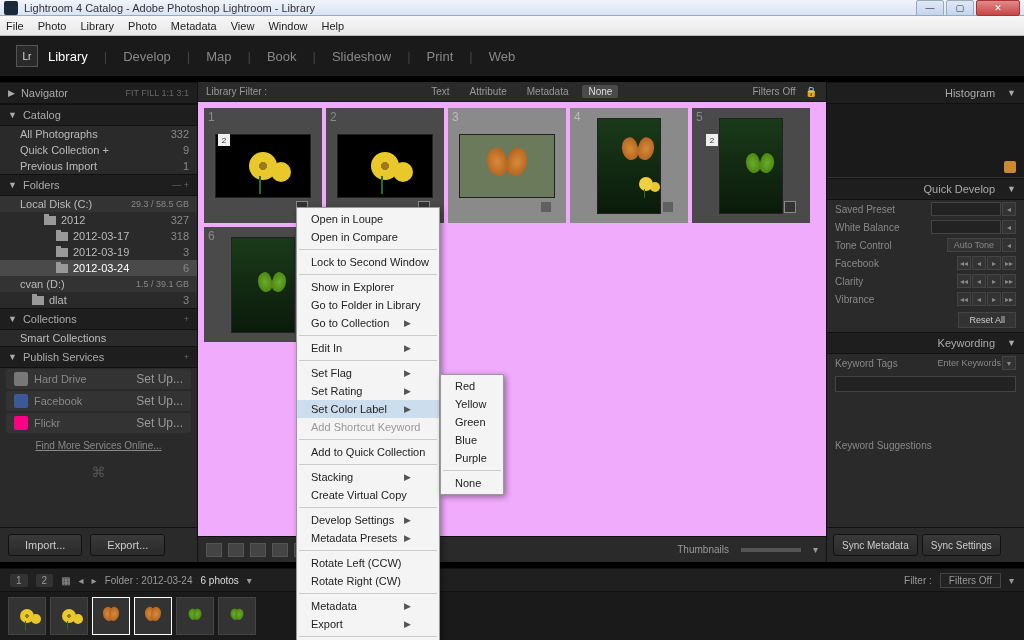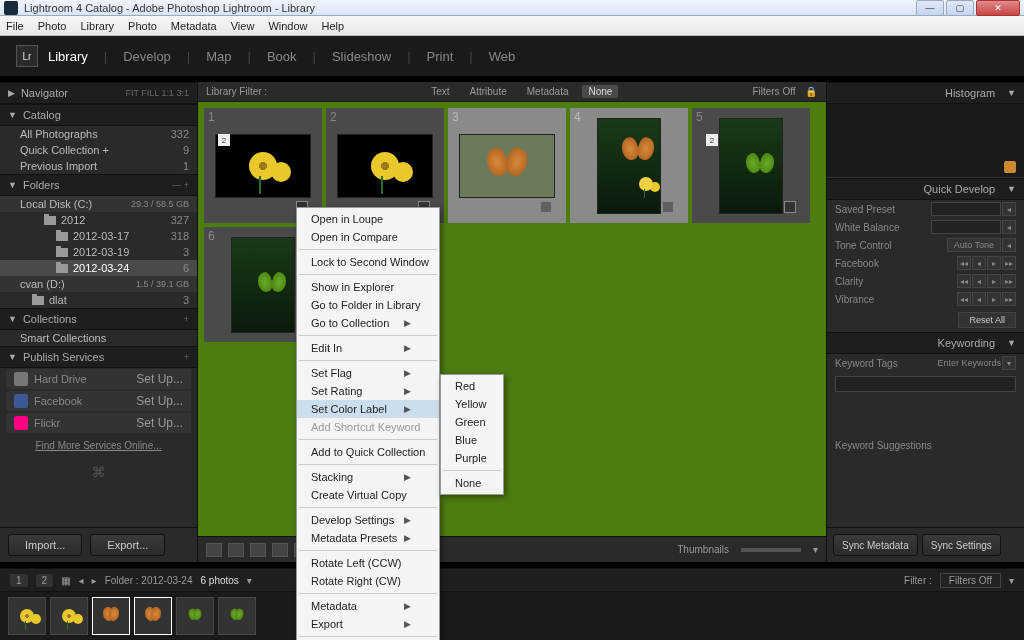--- a/index.html
+++ b/index.html
@@ -27,21 +27,21 @@
 .modules { display: flex; gap: 16px; font-size: 13px; color: #888; }
 .modules span { cursor: pointer; }
 .modules .sep { color: #444; }
 .modules .active { color: #fff; }
 
 
 .workspace { position: absolute; top: 82px; bottom: 78px; left: 0; right: 0; display: flex; }
 .panel-left, .panel-right { width: 198px; background: #2a2a2a; display: flex; flex-direction: column; font-size: 11px; }
 .panel-right { border-left: 1px solid #111; }
 .panel-left { border-right: 1px solid #111; }
-.center { flex: 1; background: #4d7c0f; display: flex; flex-direction: column; position: relative; }
+.center { flex: 1; background: #f0abfc; display: flex; flex-direction: column; position: relative; }
 
 
 .ph { height: 22px; background: #1e1e1e; display: flex; align-items: center; padding: 0 8px; color: #aaa; border-top: 1px solid #111; border-bottom: 1px solid #111; }
 .ph .arrow { margin-right: 6px; font-size: 9px; }
 .ph .title { flex: 1; }
 .ph .extras { color: #666; font-size: 9px; margin-left: 45px; }
 .panel-right .ph { justify-content: flex-end; }
 .panel-right .ph .title { text-align: right; margin-right: 6px; }
 .panel-right .ph .arrow { order: 2; margin-left: 6px; margin-right: 0; }
 

